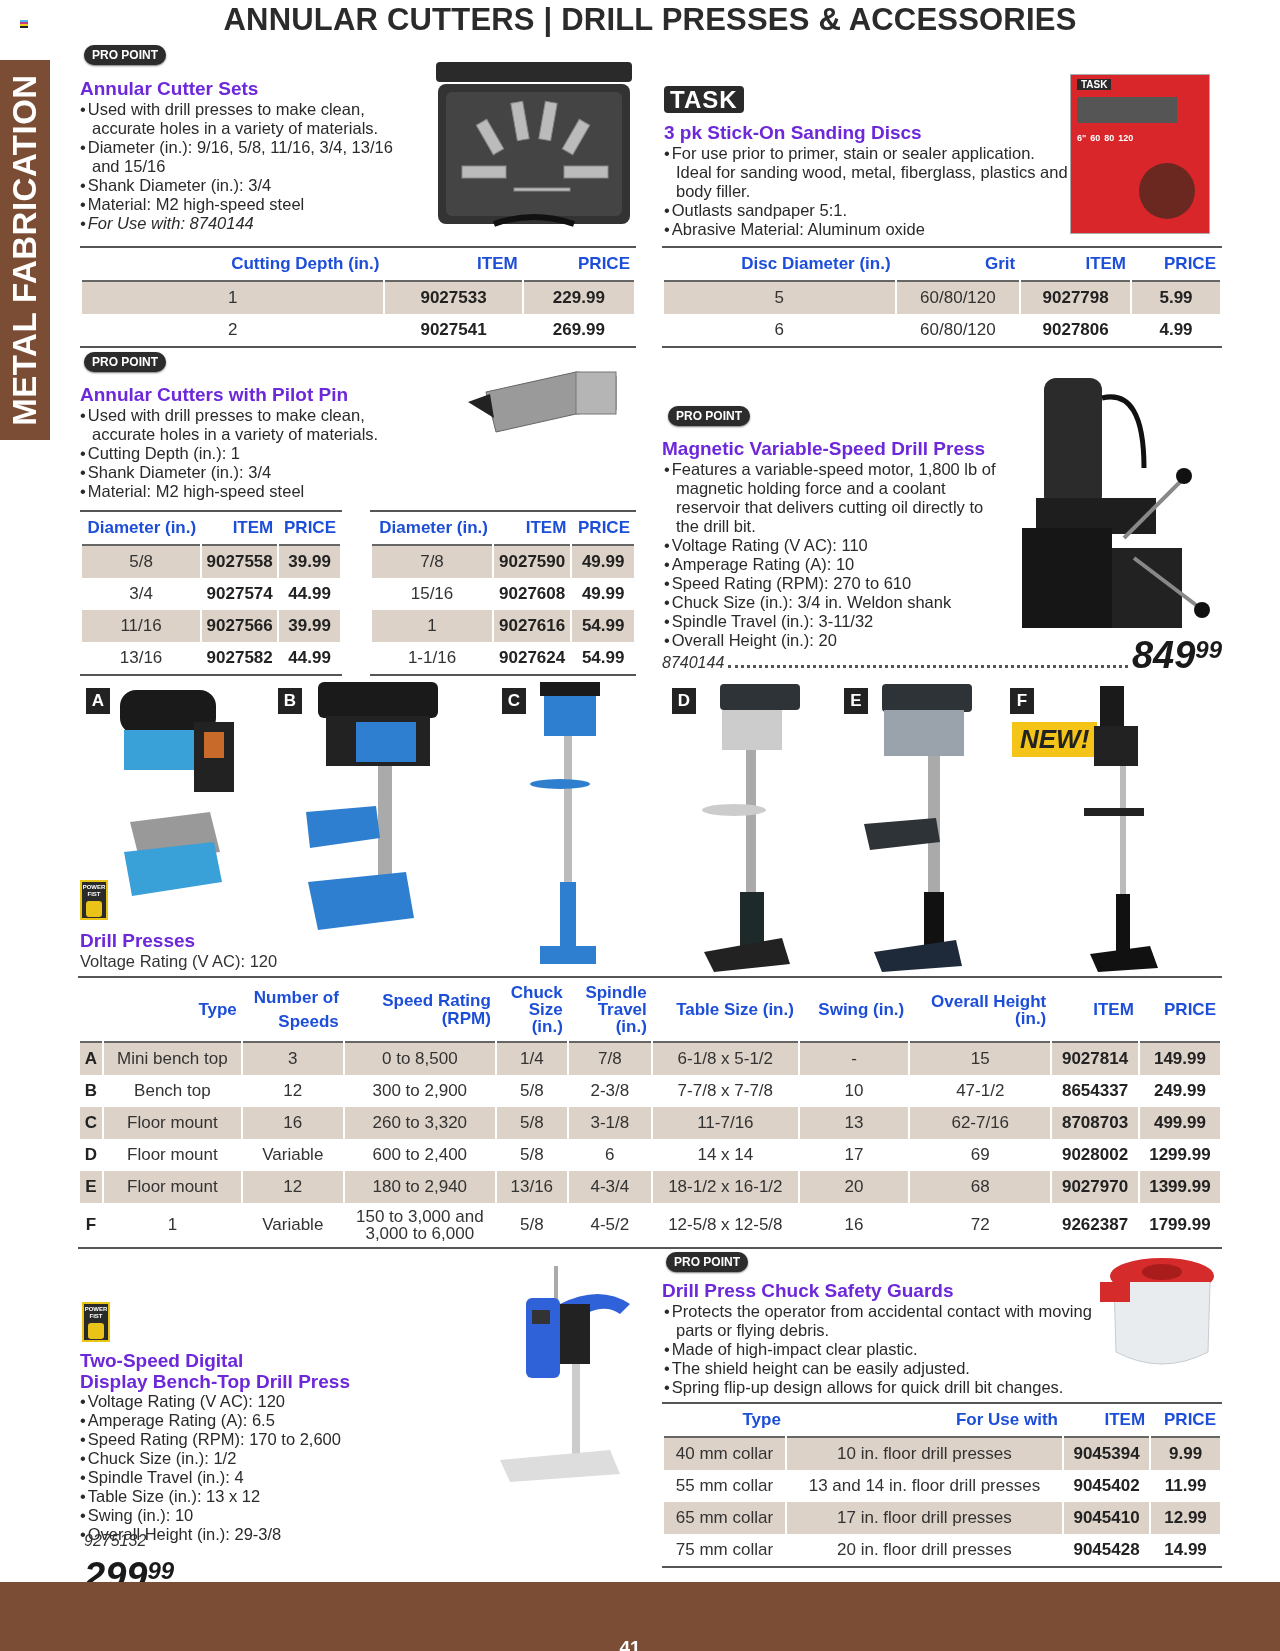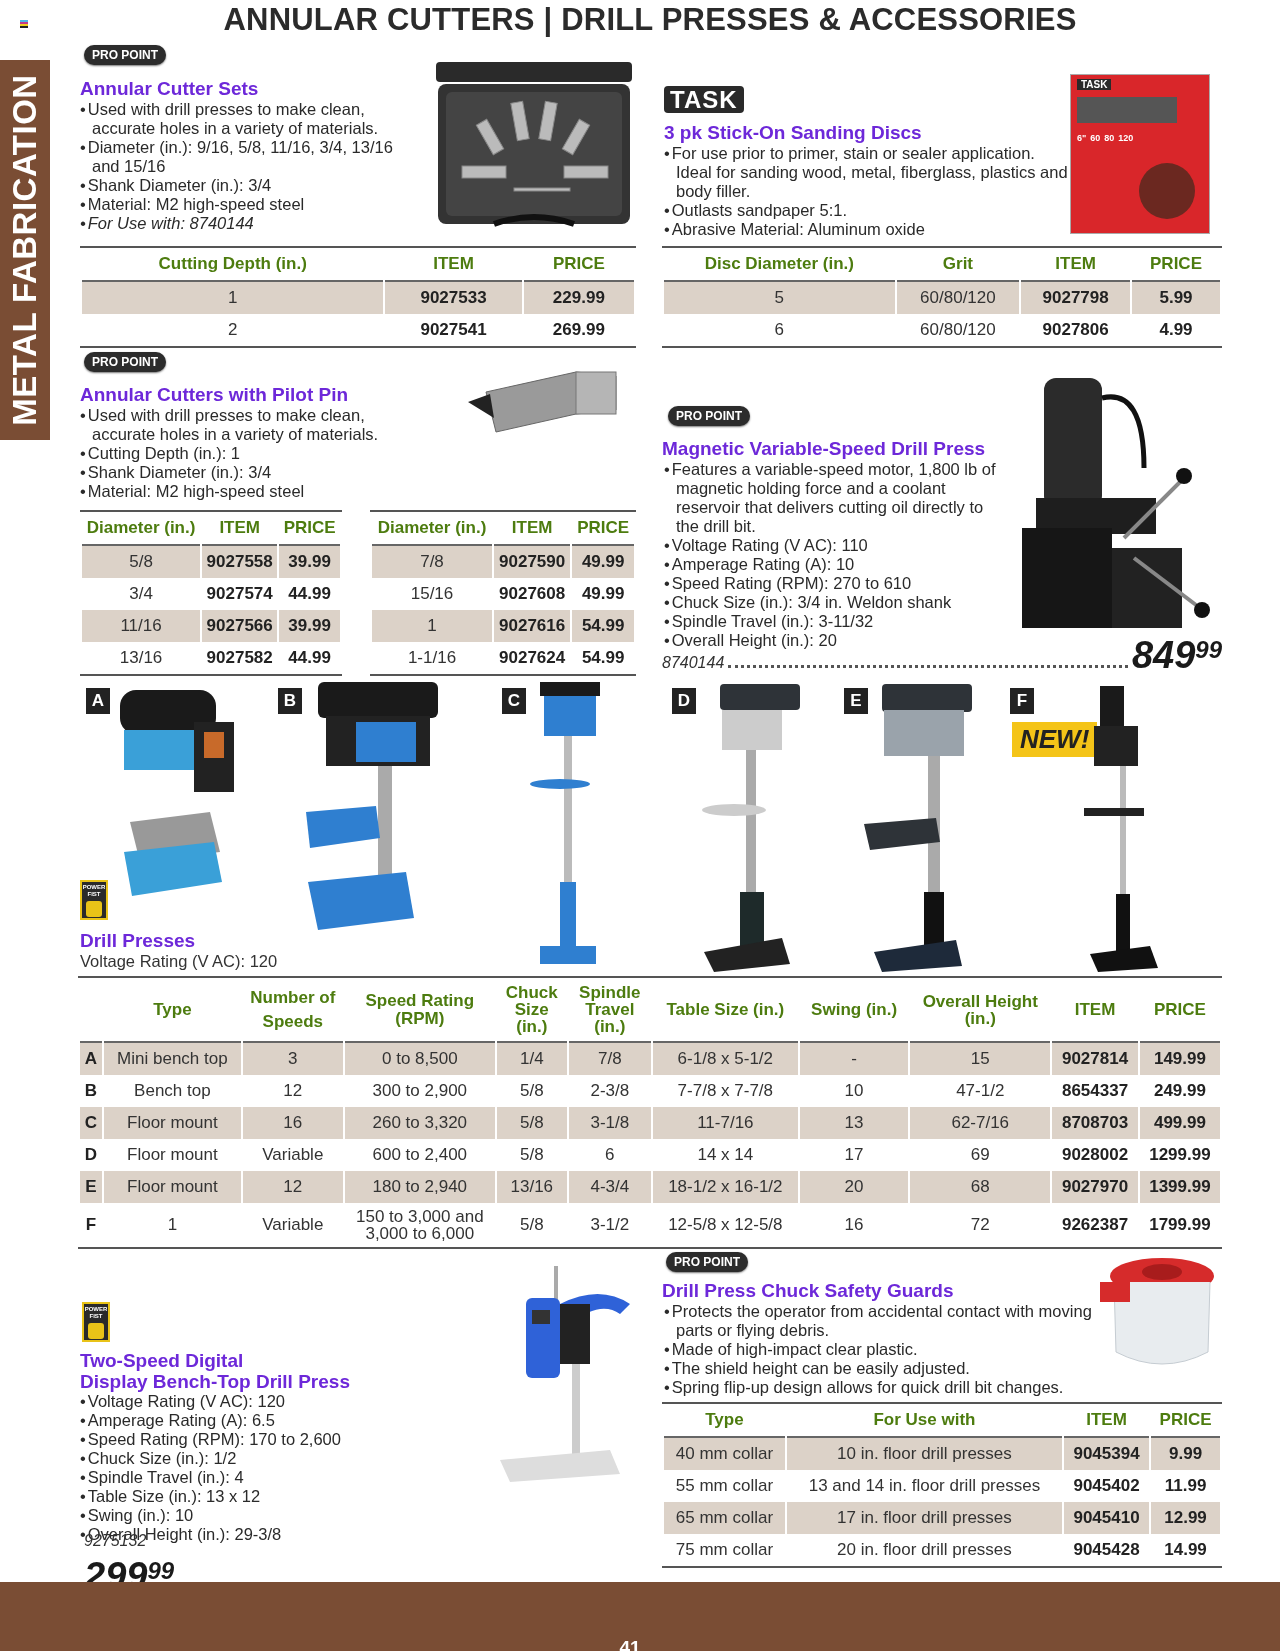--- a/index.html
+++ b/index.html
@@ -12,21 +12,21 @@
   .side-tab span { transform: rotate(-90deg); white-space: nowrap; color: #fff; font-weight: bold; font-size: 33px; letter-spacing: 0.5px; }
   .brand-pro { background: #2c2c2c; color: #fff; font-weight: bold; font-size: 12px; border-radius: 10px; padding: 3px 8px; display: inline-block; box-shadow: 0 1px 2px #777; }
   .brand-task { background: #2a2a2a; color: #fff; font-weight: bold; font-size: 24px; padding: 0 6px; border-radius: 4px; letter-spacing: 1px; }
   .brand-pf { width: 28px; height: 40px; background: #2a2a2a; border: 2px solid #e9c318; color: #fff; font-size: 6px; font-weight: bold; text-align: center; line-height: 7px; padding-top: 2px; }
   .brand-pf .fist { display:block; width: 16px; height: 16px; margin: 3px auto 0; background: #e9c318; border-radius: 3px; }
   .prod-title { font-weight: bold; font-size: 19px; color: #6d28d9; }
   .bullets { font-size: 16.5px; line-height: 19px; color: #2a2a2a; list-style: none; }
   .bullets li { padding-left: 12px; text-indent: -12px; }
   .bullets li::before { content: "\2022"; margin-right: 2px; }
   table { border-collapse: separate; border-spacing: 2px 0; font-size: 17px; }
-  th { font-weight: bold; text-align: center; padding: 6px 4px; border-bottom: 2.5px solid #666; color: #4d7c0f; }
+  th { font-weight: bold; text-align: right; padding: 6px 4px; border-bottom: 2.5px solid #666; color: #1d4ed8; }
   td { text-align: center; padding: 0 4px; height: 32px; color: #333; }
   tr.shade td { background: #dcd2c8; }
   td.bold { font-weight: bold; color: #222; }
   .tbl-top { border-top: 2px solid #555; }
   .tbl-bottom { border-bottom: 2px solid #555; }
   .img-label { width: 24px; height: 26px; background: #222; color: #fff; font-weight: bold; font-size: 17px; display: flex; align-items: center; justify-content: center; }
   .new-badge { background: #f4c418; color: #222; font-weight: bold; font-style: italic; font-size: 26px; padding: 2px 8px; }
   .sku-line { font-size: 16px; color: #333; font-style: italic; display: flex; align-items: baseline; }
   .dots { flex: 1; border-bottom: 3px dotted #555; margin: 0 4px 4px; }
   .price-big { font-weight: bold; font-size: 38px; color: #1a1a1a; line-height: 1; }
@@ -422,21 +422,21 @@
           <td>68</td>
           <td class="bold">9027970</td>
           <td class="bold">1399.99</td>
         </tr>
         <tr>
           <td class="bold" style="height: 44px;">F</td>
           <td style="height: 44px;">1</td>
           <td style="height: 44px;">Variable</td>
           <td style="height: 44px; line-height: 17px;">150 to 3,000 and 3,000 to 6,000</td>
           <td style="height: 44px;">5/8</td>
-          <td style="height: 44px;">3-1/2</td>
+          <td style="height: 44px;">4-5/2</td>
           <td style="height: 44px;">12-5/8 x 12-5/8</td>
           <td style="height: 44px;">16</td>
           <td style="height: 44px;">72</td>
           <td class="bold" style="height: 44px;">9262387</td>
           <td class="bold" style="height: 44px;">1799.99</td>
         </tr>
       </tbody>
   </table>
 </div>
 

